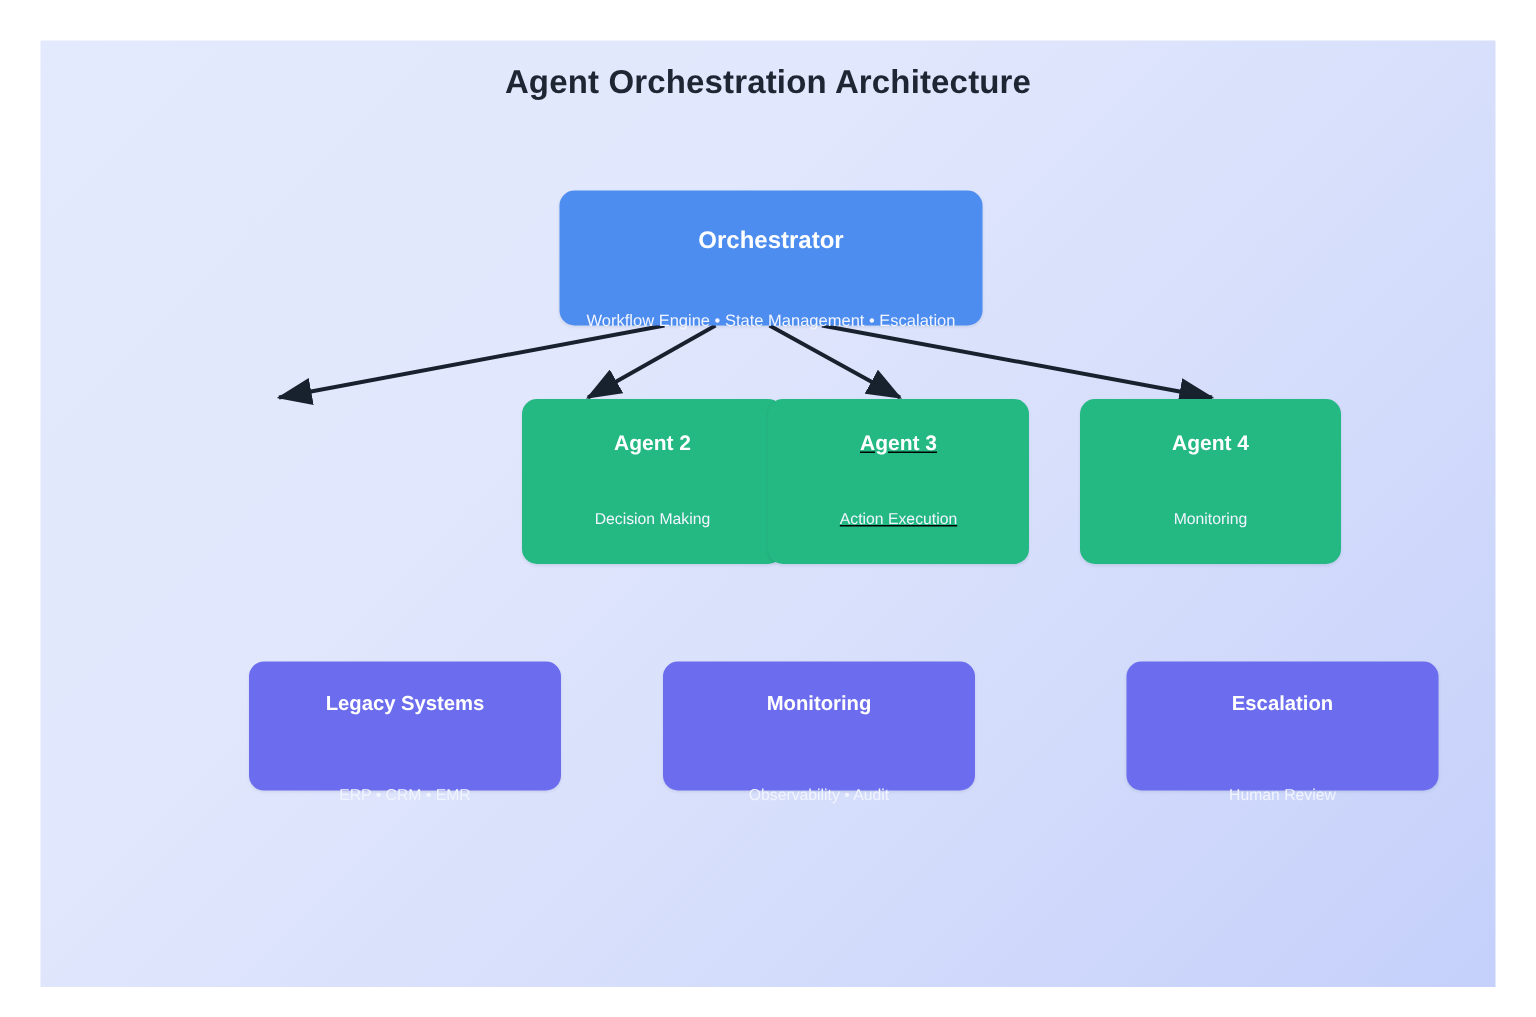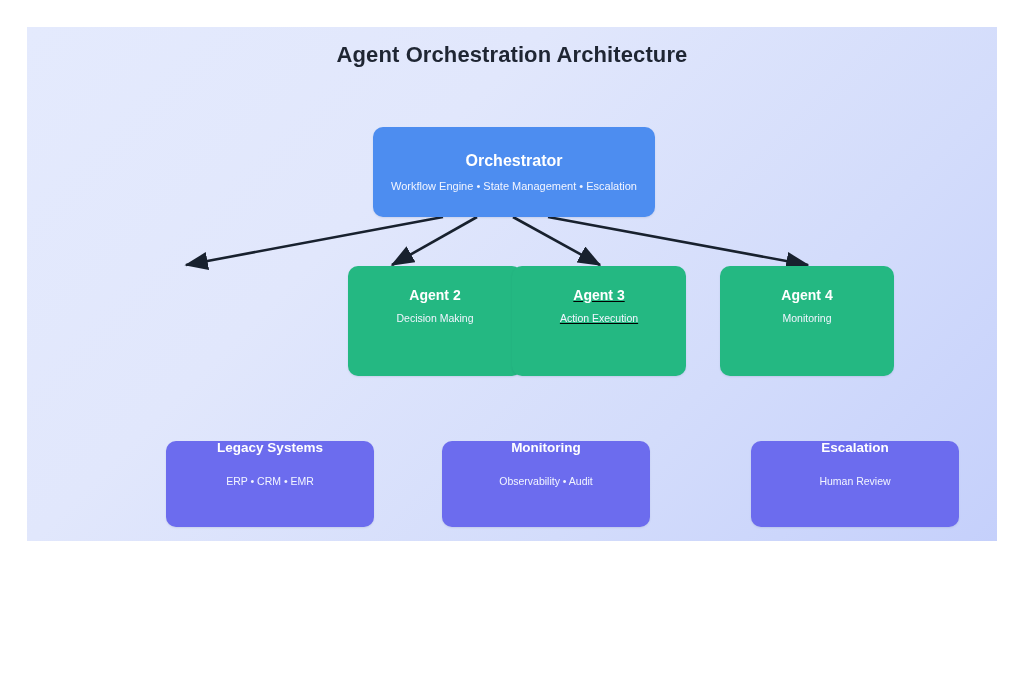--- a/index.html
+++ b/index.html
@@ -14,21 +14,21 @@
     overflow: hidden;
     font-family: "Liberation Sans", sans-serif;
   }
 
   
   #diagram-canvas {
     position: absolute;
     left: 27px;
     top: 27px;
     width: 970px;
-    height: 514px;
+    height: 631px;
     background: linear-gradient(135deg, #e4eafd 0%, #e1e7fc 35%, #d3dcfb 70%, #c5d0fb 100%);
     overflow: hidden;
   }
 
   
   #diagram-title {
     position: absolute;
     left: 0;
     top: 15px;
     width: 970px;
@@ -42,20 +42,21 @@
   
   .node {
     position: absolute;
     border-radius: 10px;
     box-sizing: border-box;
     display: flex;
     flex-direction: column;
     align-items: center;
     text-align: center;
     box-shadow: 0 1px 2px rgba(30, 45, 90, 0.10);
+    gap: 28px;
   }
   .node .node-title {
     font-weight: bold;
     color: #ffffff;
     line-height: 1.1;
   }
   .node .node-sub {
     color: #f2f5ff;
     line-height: 1.2;
   }
@@ -85,20 +86,21 @@
   #node-agent-1 { left: 69px; }
   #node-agent-2 { left: 279px; margin-left: 42px; }
   #node-agent-3 { left: 485px; text-decoration: underline; }
   #node-agent-4 { left: 693px; }
 
   
   .node-support {
     top: 414px;
     height: 86px;
     background: #6c6cee;
+    padding-top: 21px;
   }
   .node-support .node-title { font-size: 13.5px; }
   .node-support .node-sub { font-size: 10.5px; margin-top: 19px; }
   #node-legacy-systems { left: 139px; width: 208px; }
   #node-monitoring-support { left: 415px; width: 208px; }
   #node-escalation { left: 724px; width: 208px; }
 
   
   #arrow-layer {
     position: absolute;

